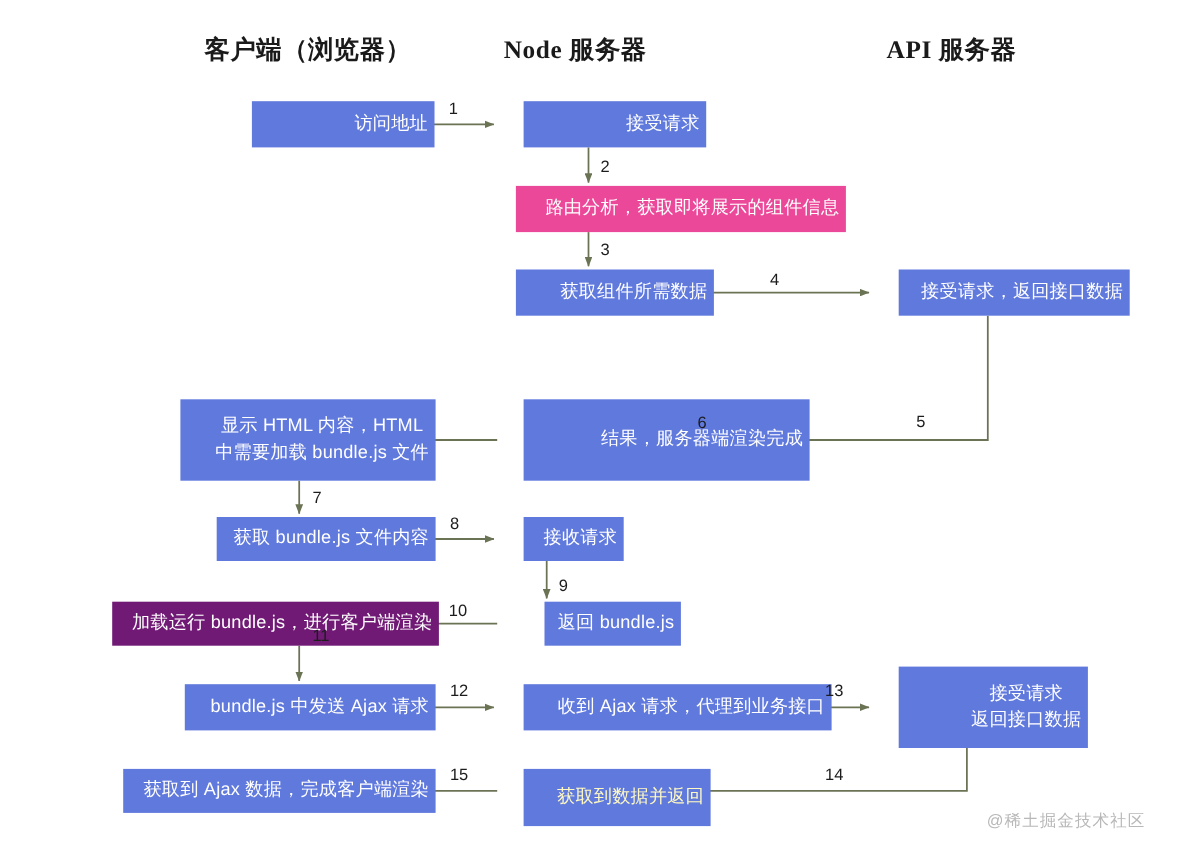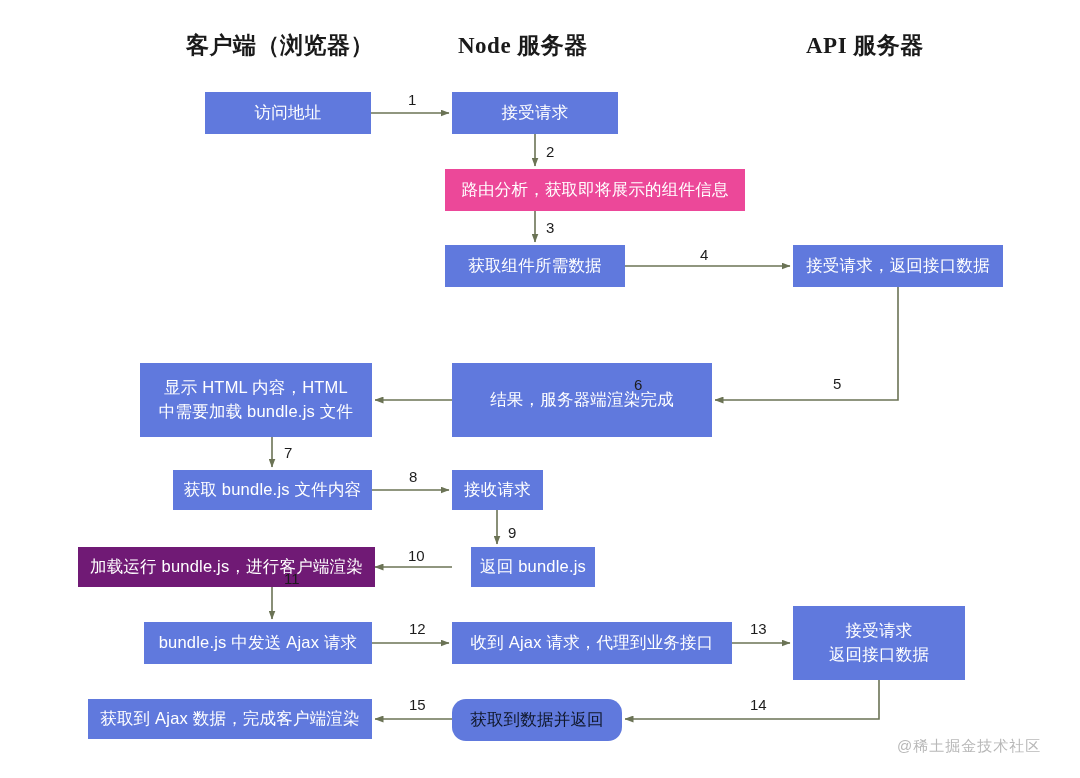--- a/index.html
+++ b/index.html
@@ -25,27 +25,28 @@
     text-align: center;
     letter-spacing: 0.5px;
   }
   .node {
     position: absolute;
     box-sizing: border-box;
     background: #6079dd;
     color: #ffffff;
     display: flex;
     align-items: center;
-    justify-content: center;
+    justify-content: flex-end;
     text-align: center;
     font-size: 16.5px;
     line-height: 1.45;
     font-family: "Liberation Sans", "DejaVu Sans", sans-serif;
     padding: 2px 6px;
     letter-spacing: 0.2px;
+    margin-left: 24px;
   }
   .node span { display: block; }
   svg.edges {
     position: absolute;
     left: 0;
     top: 0;
     width: 1080px;
     height: 778px;
     pointer-events: none;
   }
@@ -172,21 +173,21 @@
         <div>
           <span>接受请求</span>
           <span>返回接口数据</span>
         </div>
       </div>
       <div class="node" style="left: 88px; top: 699px; width: 284px; height: 40px; background: rgb(96, 121, 221); color: rgb(255, 255, 255);">
         <div>
           <span>获取到 Ajax 数据，完成客户端渲染</span>
         </div>
       </div>
-      <div class="node" style="left: 452px; top: 699px; width: 170px; height: 42px; background: rgb(96, 121, 221); color: #0f172a; border-radius: 14px;">
+      <div class="node" style="left: 452px; top: 699px; width: 170px; height: 52px; background: rgb(96, 121, 221); color: #fef9c3;">
         <div>
           <span>获取到数据并返回</span>
         </div>
       </div>
     </div>
 
   <div id="edge-labels">
       <div class="edge-label" style="left: 408px; top: 91px; color: rgb(28, 28, 28);">1</div>
       <div class="edge-label" style="left: 546px; top: 143px; color: rgb(28, 28, 28);">2</div>
       <div class="edge-label" style="left: 546px; top: 219px; color: rgb(28, 28, 28);">3</div>

